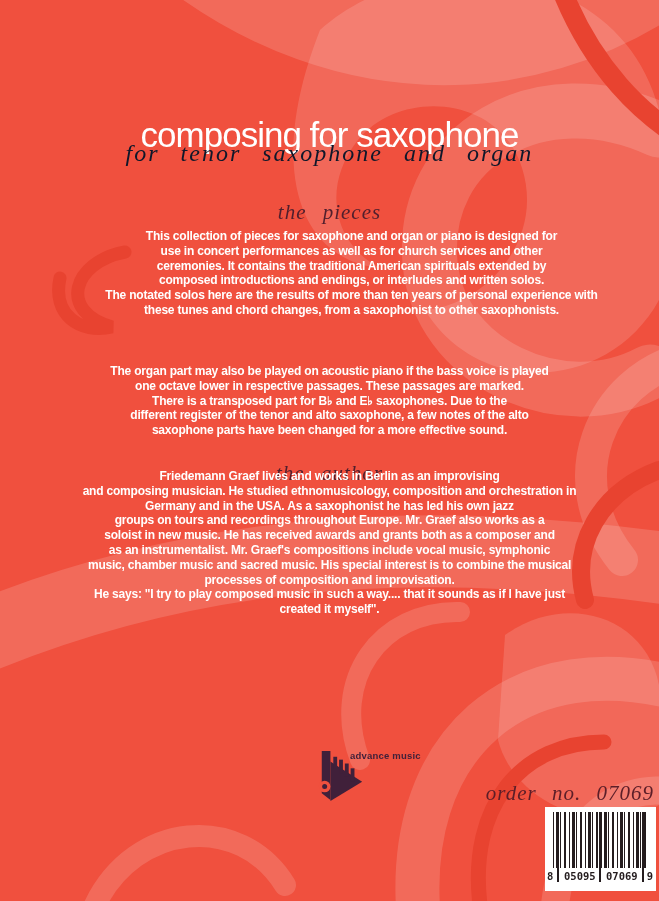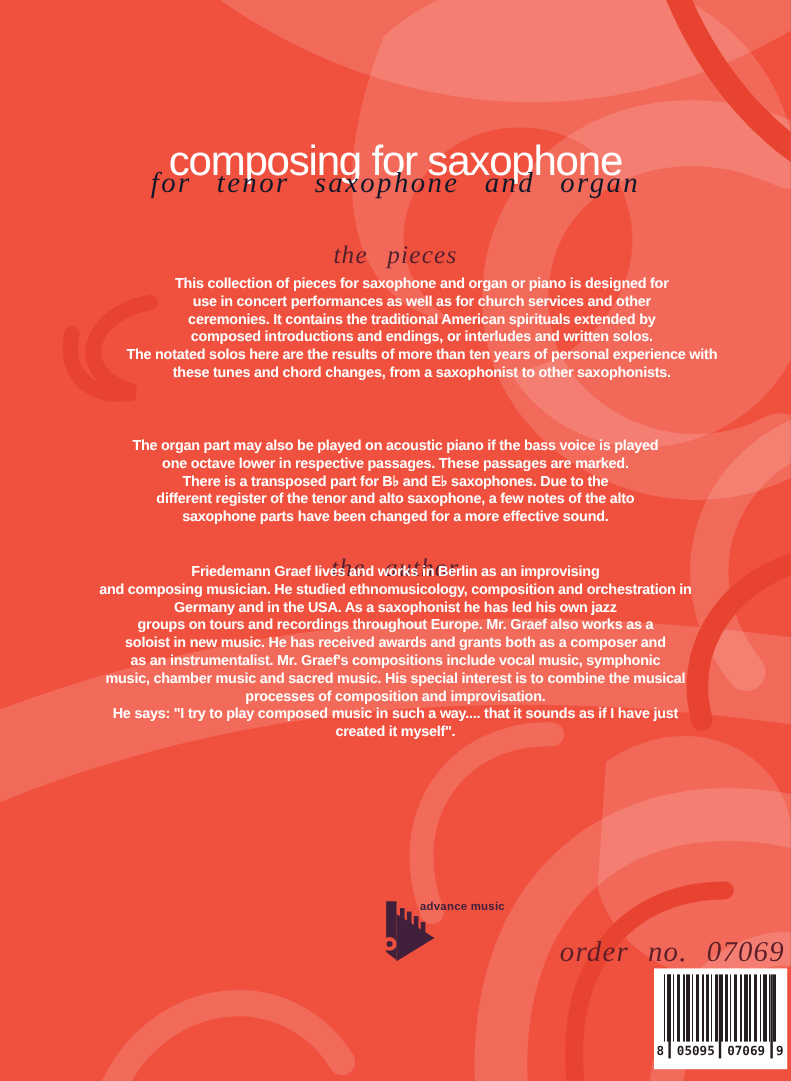--- a/index.html
+++ b/index.html
@@ -37,21 +37,21 @@
   .publisher{left:316px;top:748px;width:140px;height:56px;text-align:right;}
   .logo-svg{position:absolute;left:0;top:2px;width:50px;height:52px;}
   .publisher-name{
     position:absolute;left:34px;top:2px;color:#40203a;
     font-size:9.5px;font-weight:bold;letter-spacing:0.2px;
   }
 
   .order-line{
     right:5px;top:781px;text-align:right;color:#5c1e28;
     font-family:"Liberation Serif",serif;font-style:italic;
-    font-size:24px;word-spacing:9px;letter-spacing:1px;
+    font-size:21px;word-spacing:9px;letter-spacing:1px;
   }
 
   .barcode{
     left:545px;top:807px;width:111px;height:84px;background:#ffffff;
   }
   .bars{
     position:absolute;left:8px;top:5px;width:95px;height:56px;
     background:repeating-linear-gradient(90deg,
       #241c1e 0px,#241c1e 1.5px,#ffffff 1.5px,#ffffff 3px,
       #241c1e 3px,#241c1e 6px,#ffffff 6px,#ffffff 7.5px,

